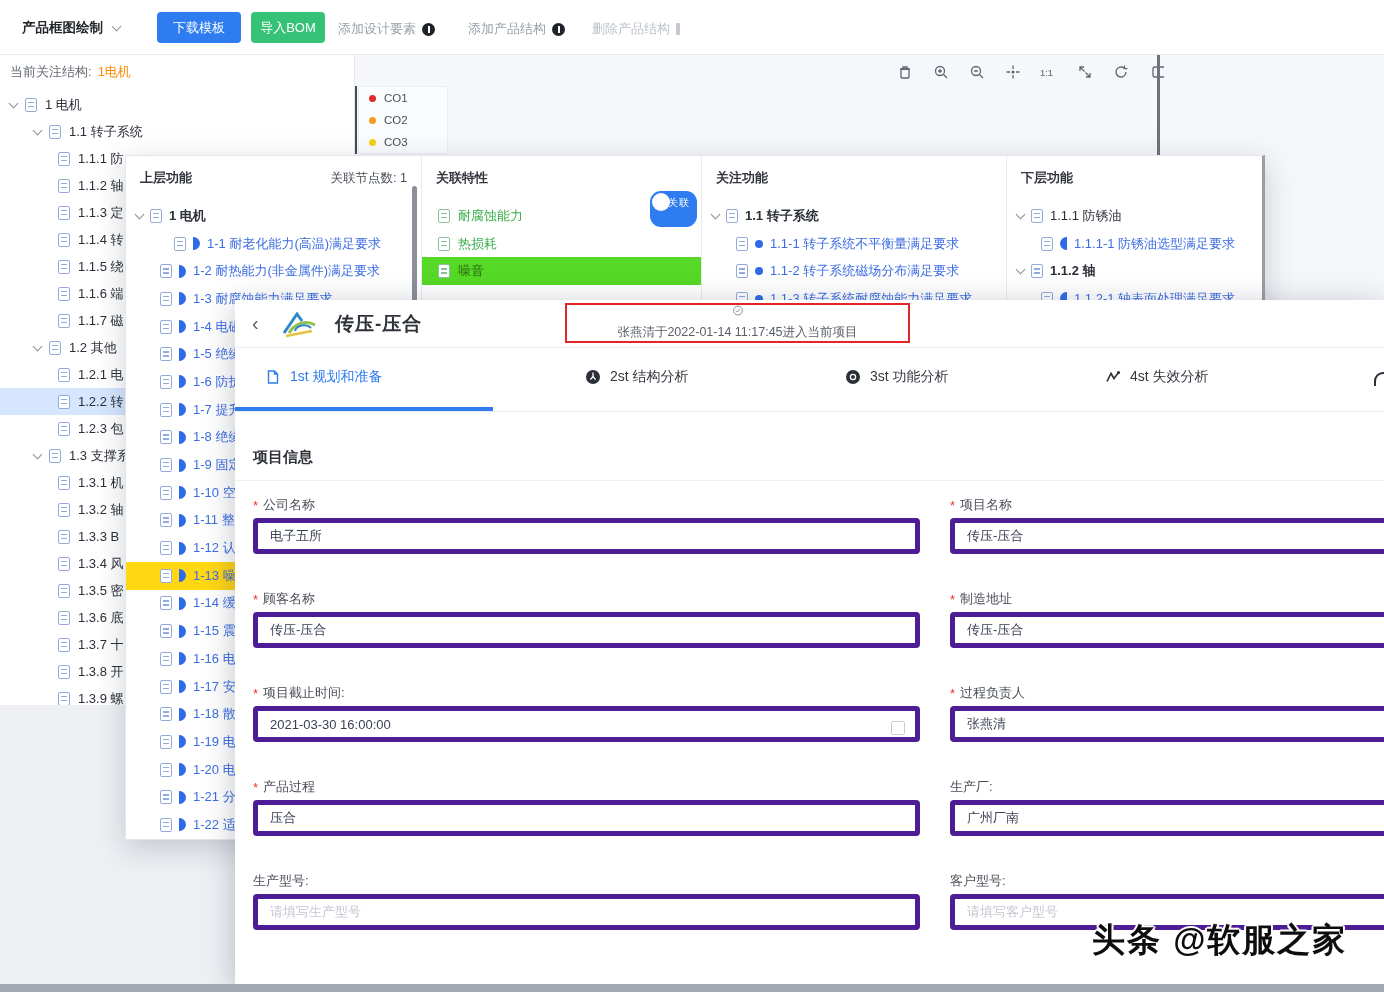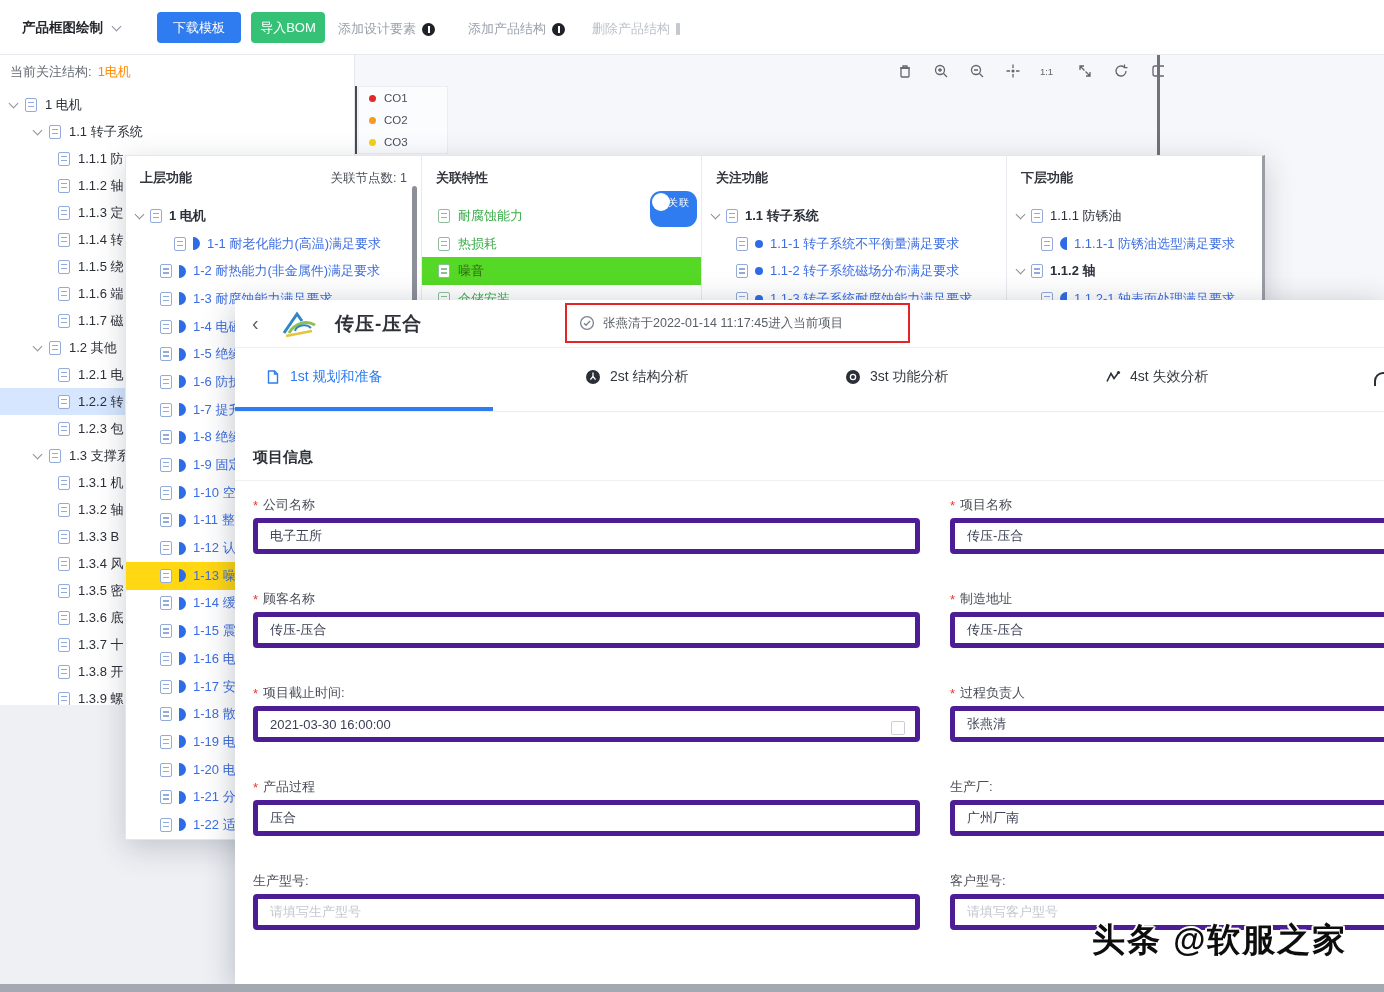--- a/index.html
+++ b/index.html
@@ -28,21 +28,21 @@
   .chev { width:7px; height:7px; border-right:1.6px solid #8a909a; border-bottom:1.6px solid #8a909a; transform:rotate(45deg); flex:none; margin-top:-3px; }
   .nicon { width:12px; height:14px; border:1px solid #92abda; border-radius:2px; position:relative; flex:none; background:#fff; }
   .nicon::before { content:""; position:absolute; left:2px; right:2px; top:3px; height:1.4px; background:#92abda; box-shadow:0 4px 0 #92abda; }
 
   .canvas { position:absolute; left:355px; top:55px; width:1029px; height:930px; background:#f6f7fa; z-index:0; }
   .legend-bar { position:absolute; left:355px; top:86px; width:2px; height:68px; background:#454a52; z-index:2; }
   .legend { position:absolute; left:358px; top:86px; width:90px; background:#fbfcfe; z-index:2; border:1px solid #eceef2; }
   .lg-row { height:22px; display:flex; align-items:center; gap:8px; padding-left:10px; font-size:11.5px; color:#4a4f58; }
   .dotc { width:7px; height:7px; border-radius:50%; flex:none; }
   .cv-icons { position:absolute; top:62px; left:895px; display:flex; gap:17px; align-items:center; z-index:2; }
-  .cv-icons .ic { width:19px; height:19px; display:flex; align-items:flex-start; justify-content:center; cursor:pointer; }
+  .cv-icons .ic { width:19px; height:19px; display:flex; align-items:center; justify-content:center; cursor:pointer; }
   .win-edge { position:absolute; left:1157px; top:55px; width:3px; height:100px; background:#6d727b; z-index:2; }
 
   
   .overlay { position:absolute; left:125px; top:155px; width:1140px; height:685px; background:#fff; z-index:20; box-shadow:0 8px 28px rgba(40,50,70,.22); border:1px solid #e3e6ec; border-right:3px solid #989da6; overflow:hidden; }
   .pane { position:absolute; top:0; height:685px; }
   .pane + .pane { border-left:1px solid #e8eaef; }
   #pane-upper { left:0; width:295px; }
   #pane-traits { left:295px; width:280px; border-left:1px solid #e8eaef; }
   #pane-focus { left:575px; width:305px; border-left:1px solid #e8eaef; }
   #pane-lower { left:880px; width:257px; border-left:1px solid #e8eaef; }
@@ -63,21 +63,21 @@
   .toggle { position:absolute; right:4px; top:11px; width:47px; height:36px; border-radius:11px; background:#2e7cf0; cursor:pointer;margin-top:24px; }
   .knob { position:absolute; left:2px; top:2px; width:18px; height:18px; border-radius:50%; background:#fff; }
   .tglbl { position:absolute; right:7px; top:4.5px; font-size:10px; color:#fff; letter-spacing:1px; }
 
   
   .dialog { position:absolute; left:235px; top:300px; width:1149px; height:684px; background:#fff; z-index:30; box-shadow:0 6px 30px rgba(30,40,60,.28); overflow:hidden; }
   .dlg-head { position:absolute; left:0; top:0; width:100%; height:48px; border-bottom:1px solid #ededf2; background:#fff; }
   .back-chev { position:absolute; left:17px; top:12px; font-size:20px; color:#5a5f66; cursor:pointer; line-height:22px; }
   .logo { position:absolute; left:44px; top:8px; }
   .dlg-title { position:absolute; left:100px; top:11px; font-size:19px; font-weight:bold; color:#2e3238; letter-spacing:1px; }
-  .notice { position:absolute; left:330px; top:3px; width:345px; height:40px; border:2px solid #e42525; display:flex; align-items:center; gap:8px; padding:0 12px; background:#fff; }
+  .notice { position:absolute; left:330px; top:3px; width:345px; height:40px; border:2px solid #e42525; display:flex; align-items:center; gap:8px; padding:0 12px; background:#fff;flex-direction:column; }
   .notice span { font-size:12.5px; color:#5a5f66; }
   .tabs { position:absolute; left:0; top:48px; width:100%; height:64px; border-bottom:1px solid #e9edf2; background:#fff; }
   .tab { position:absolute; top:20px; display:flex; align-items:center; gap:9px; font-size:14px; color:#33373e; cursor:pointer; }
   .tab.active { color:#2e7cf0; }
   .tab-underline { position:absolute; left:0; bottom:0; width:258px; height:4px; background:#2e7cf0; }
   .t5partial { position:absolute; right:-8px; top:24px; width:18px; height:14px; border:2px solid #2b3038; border-bottom:none; border-radius:9px 9px 0 0; }
   .sec-title { position:absolute; left:18px; top:148px; font-size:15px; font-weight:bold; color:#2e3238; }
   .sec-div { position:absolute; left:0; top:180px; width:100%; height:1px; background:#eef0f4; }
   .fcol { position:absolute; top:196px; }
   #fcol-left { left:18px; width:667px; }
@@ -478,24 +478,20 @@
             <span>耐腐蚀能力</span>
           </div>
           <div class="trait-row">
             <span class="nicon"></span>
             <span>热损耗</span>
           </div>
           <div class="trait-row sel">
             <span class="nicon"></span>
             <span>噪音</span>
           </div>
-          <div class="trait-row">
-            <span class="nicon"></span>
-            <span>仓储安装</span>
-          </div>
         </div>
     </div>
 
     <div class="pane" id="pane-focus">
       <div class="pHead">关注功能</div>
       <div class="plist">
 
       <div class="prow" style="padding-left: 10px;">
             <span class="chev"></span>
             <span class="nicon"></span>

